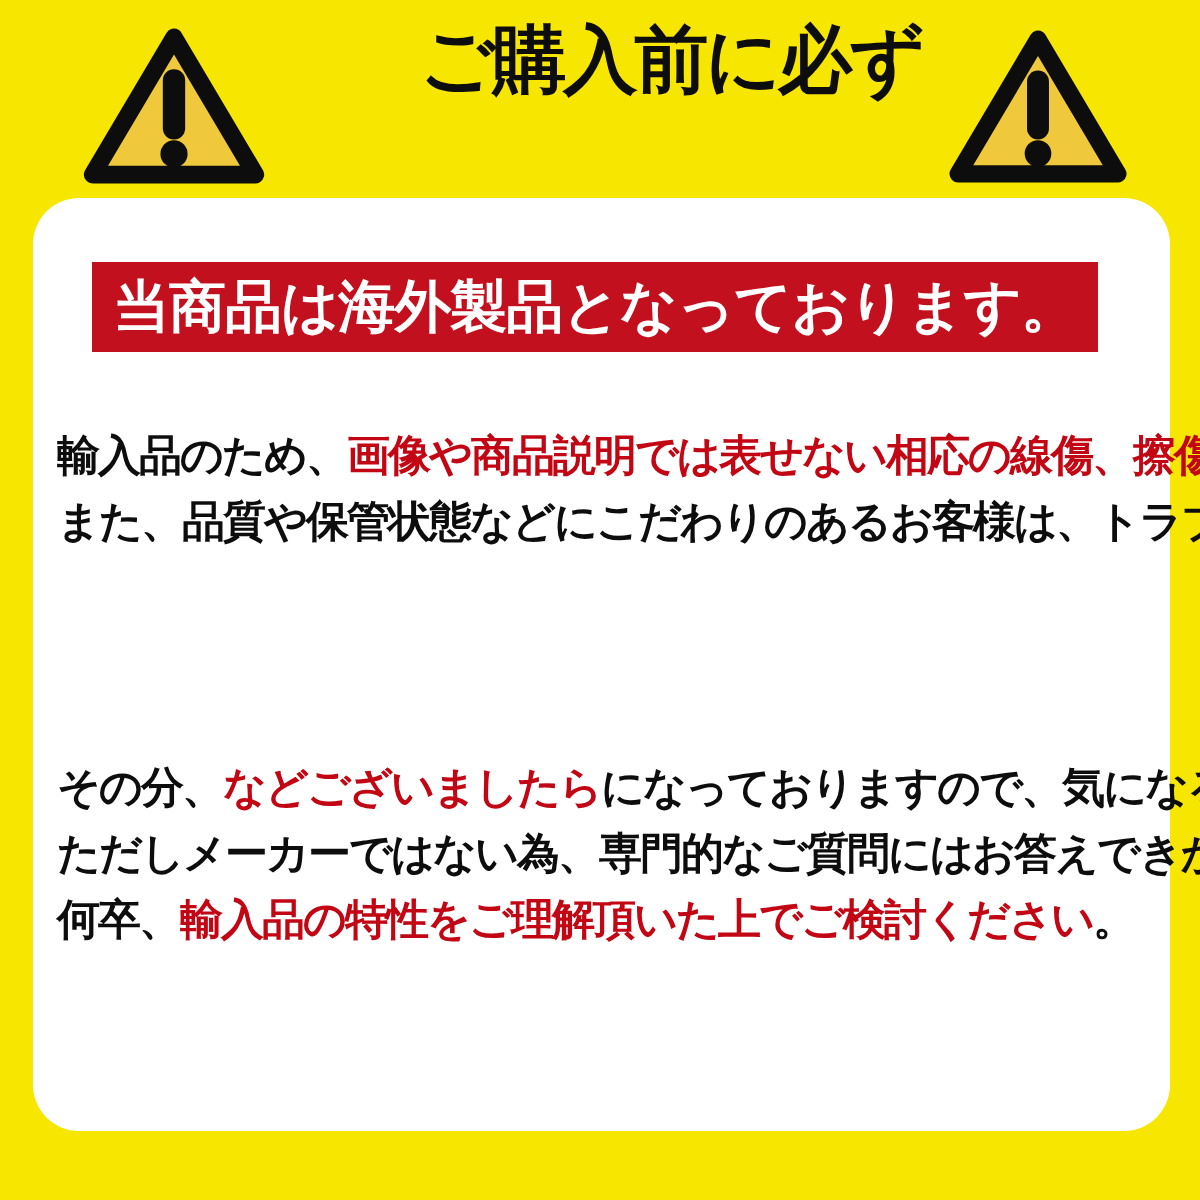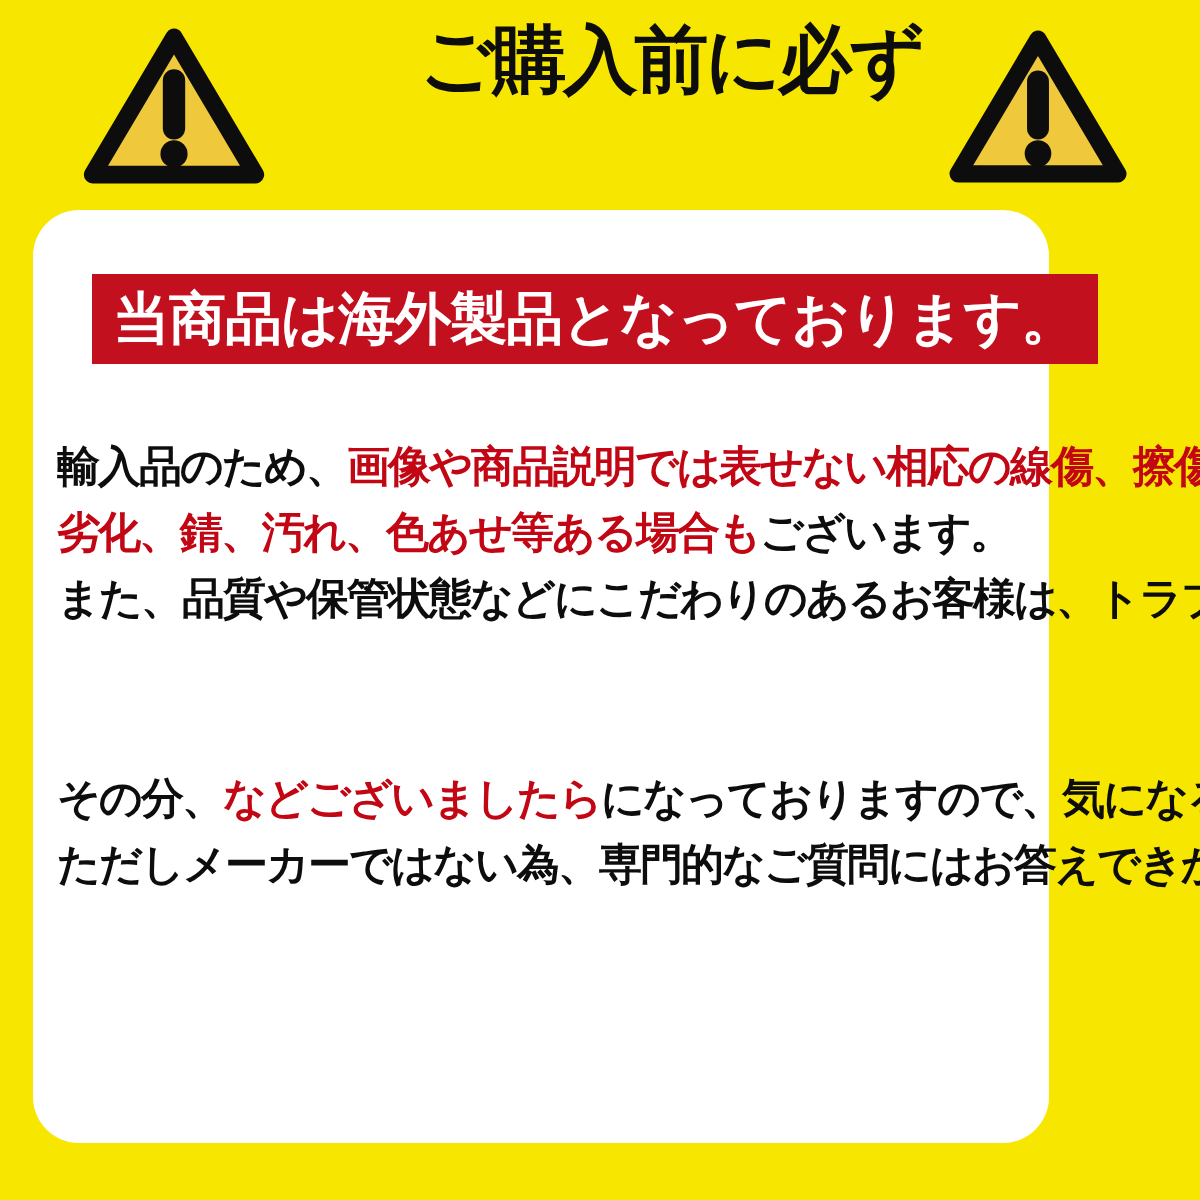--- a/index.html
+++ b/index.html
@@ -14,22 +14,22 @@
   }
   .tri{position:absolute;}
   .tri-left{left:78px;top:23px;width:192px;height:166px;}
   .tri-right{left:944px;top:25px;width:188px;height:163px;}
   .title{
     position:absolute;left:278px;top:16px;width:644px;
     text-align:right;font-weight:900;font-size:74px;line-height:87px;
     color:var(--black);letter-spacing:-3px;white-space:nowrap;
   }
   .panel{
-    position:absolute;left:33px;top:210px;width:1016px;height:933px;
-    background:var(--panel);border-radius:46px;font-family:Liberation Serif, serif;
+    position:absolute;left:33px;top:198px;width:1137px;height:933px;
+    background:var(--panel);border-radius:46px;
   }
   .banner{
     position:absolute;left:59px;top:64px;width:1006px;height:90px;
     background:var(--banner);color:#ffffff;
     display:flex;align-items:center;justify-content:center;
     font-weight:900;font-size:57px;letter-spacing:-1px;white-space:nowrap;
   }
   .para{position:absolute;left:24px;width:1100px;}
   .para-1{top:224px;}
   .para-2{top:556px;}
@@ -59,22 +59,22 @@
     <line x1="60" y1="36" x2="60" y2="66" stroke="#0d0d0d" stroke-width="14" stroke-linecap="round"></line>
     <circle cx="60" cy="82" r="8.5" fill="#0d0d0d"></circle>
   </svg>
 
   <div class="panel">
 
     <div class="banner">当商品は海外製品となっております。</div>
 
     <div class="para para-1">
         <div class="line"><span class="seg-black">輸入品のため、</span><span class="seg-red">画像や商品説明では表せない相応の線傷、擦傷、</span></div>
-        <div class="line"><span class="seg-red">劣化、錆、汚れ、色あせ等ある場合も</span><span class="seg-black">ございます。</span></div>
         <div class="line"><span class="seg-black">また、品質や保管状態などにこだわりのあるお客様は、トラブル</span></div>
       </div>
     <div class="para para-2">
         <div class="line"><span class="seg-black">その分、</span><span class="seg-red">などございましたら</span><span class="seg-black">になっておりますので、気になる点</span></div>
         <div class="line"><span class="seg-black">ただしメーカーではない為、専門的なご質問にはお答えできかね</span></div>
+        <div class="line"><span class="seg-black">何卒、</span><span class="seg-red">輸入品の特性をご理解頂いた上でご検討ください</span><span class="seg-black">。</span></div>
       </div>
 
   </div>
 </div>
 
 </body></html>

